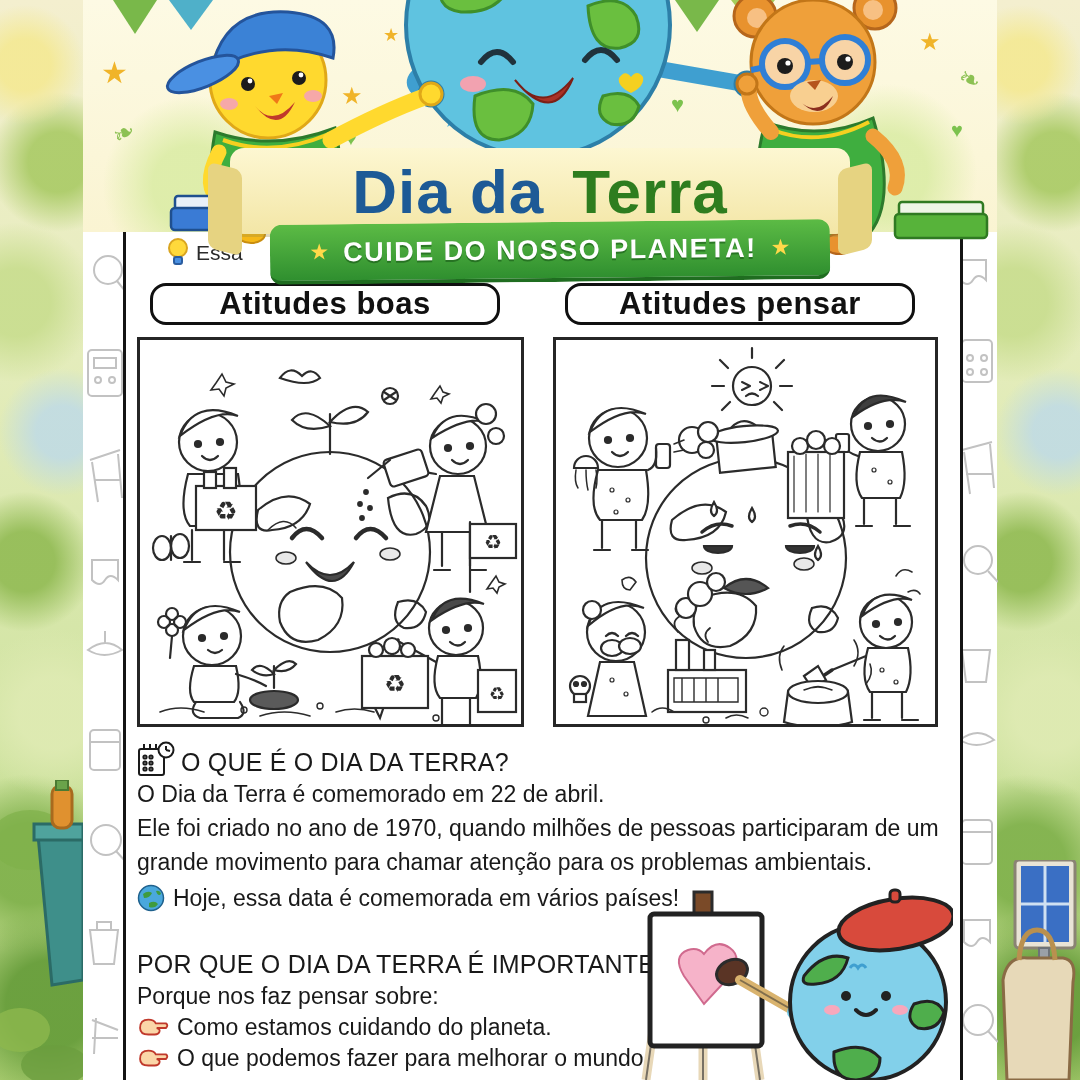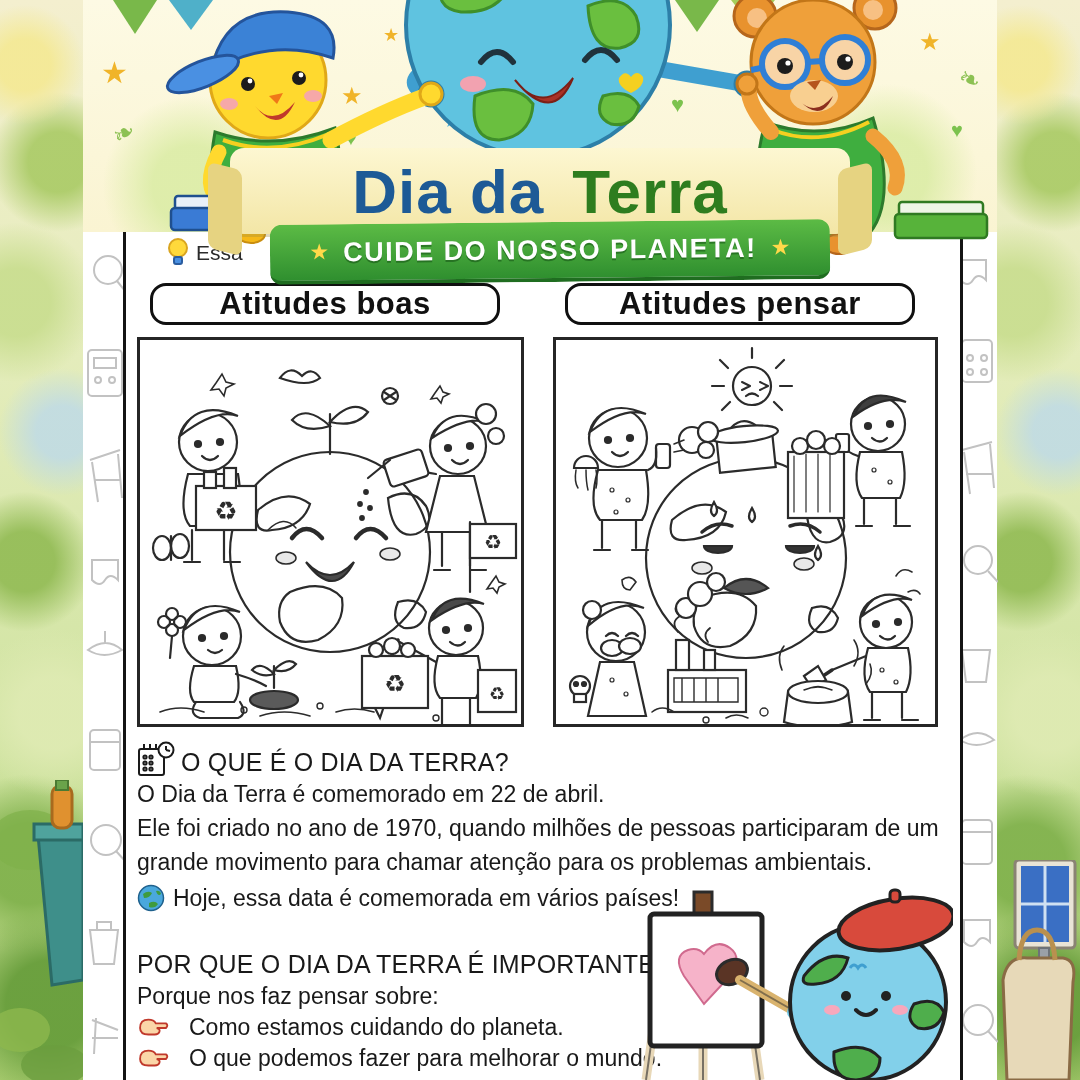--- a/index.html
+++ b/index.html
@@ -38,21 +38,21 @@
         font-weight:bold;font-size:31px;color:#111;letter-spacing:.5px;}
 
   .frame{top:337px;width:381px;height:384px;border:3px solid #262626;background:#fff;z-index:2;}
   .frame svg{display:block;}
 
   .textzone{color:#191919;z-index:2;}
   .h-row{display:flex;align-items:flex-end;gap:6px;}
   .h1{font-weight:normal;font-size:25px;letter-spacing:.2px;}
   .body-t{font-size:23px;line-height:34px;}
   .icon-row{display:flex;align-items:center;gap:8px;}
-  .bullet{display:flex;align-items:center;gap:20px;height:31px;font-size:23px;}
+  .bullet{display:flex;align-items:center;gap:8px;height:31px;font-size:23px;}
 
   
   .header-art{left:83px;top:0;width:914px;height:232px;z-index:3;
       background:
         radial-gradient(circle at 12% 80%, rgba(215,235,160,.8) 0 40px, transparent 90px),
         radial-gradient(circle at 88% 75%, rgba(215,235,160,.8) 0 40px, transparent 90px),
         linear-gradient(180deg,#fdfae4,#faf4d2);}
   .header-art .deco{position:absolute;line-height:1;}
   .pennant{position:absolute;top:0;width:0;height:0;border-left:22px solid transparent;border-right:22px solid transparent;}
 

